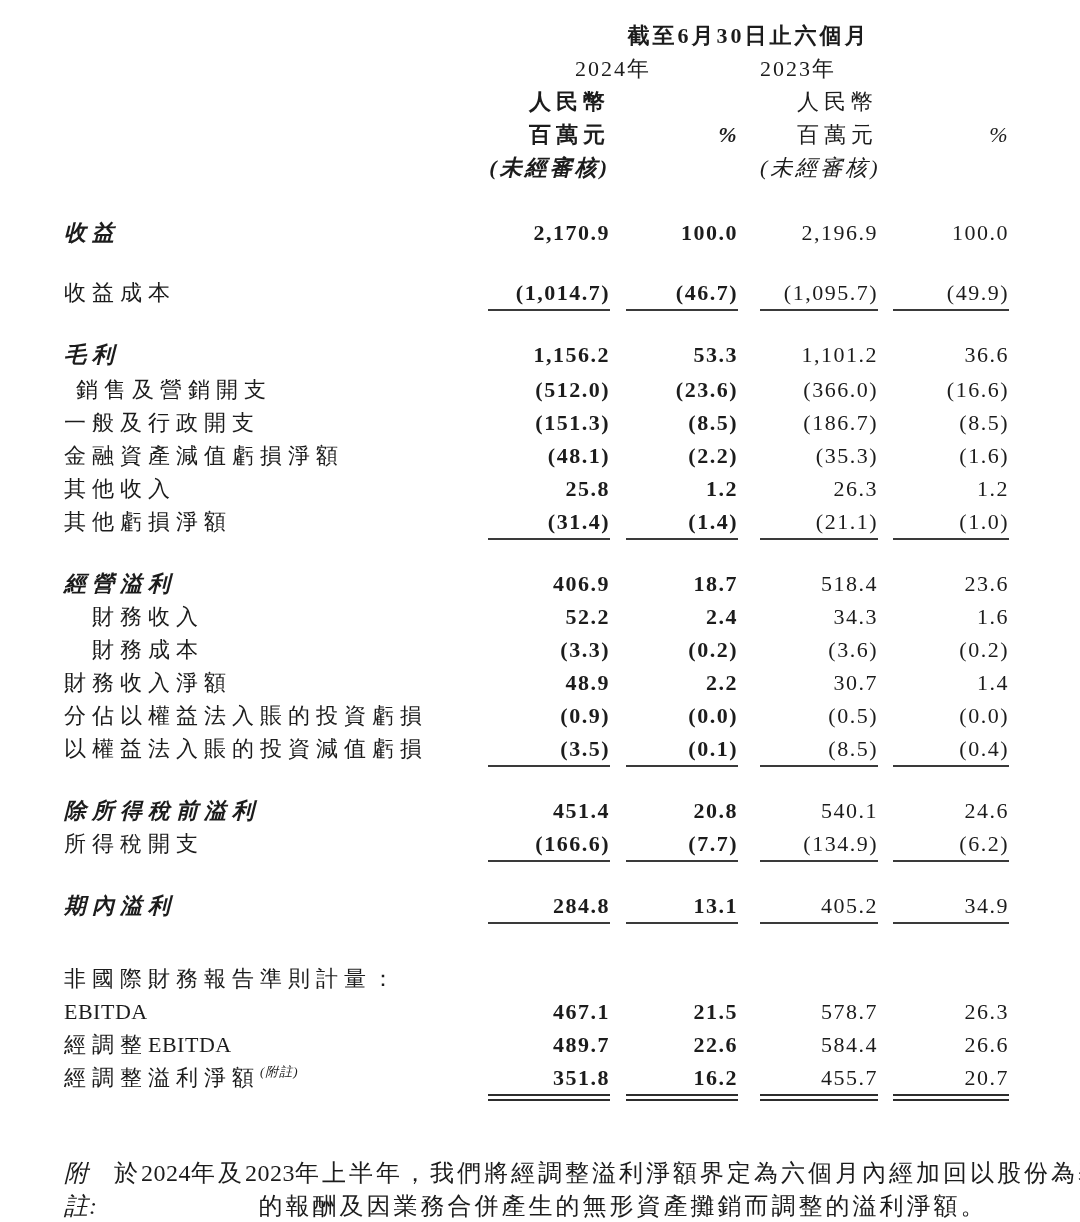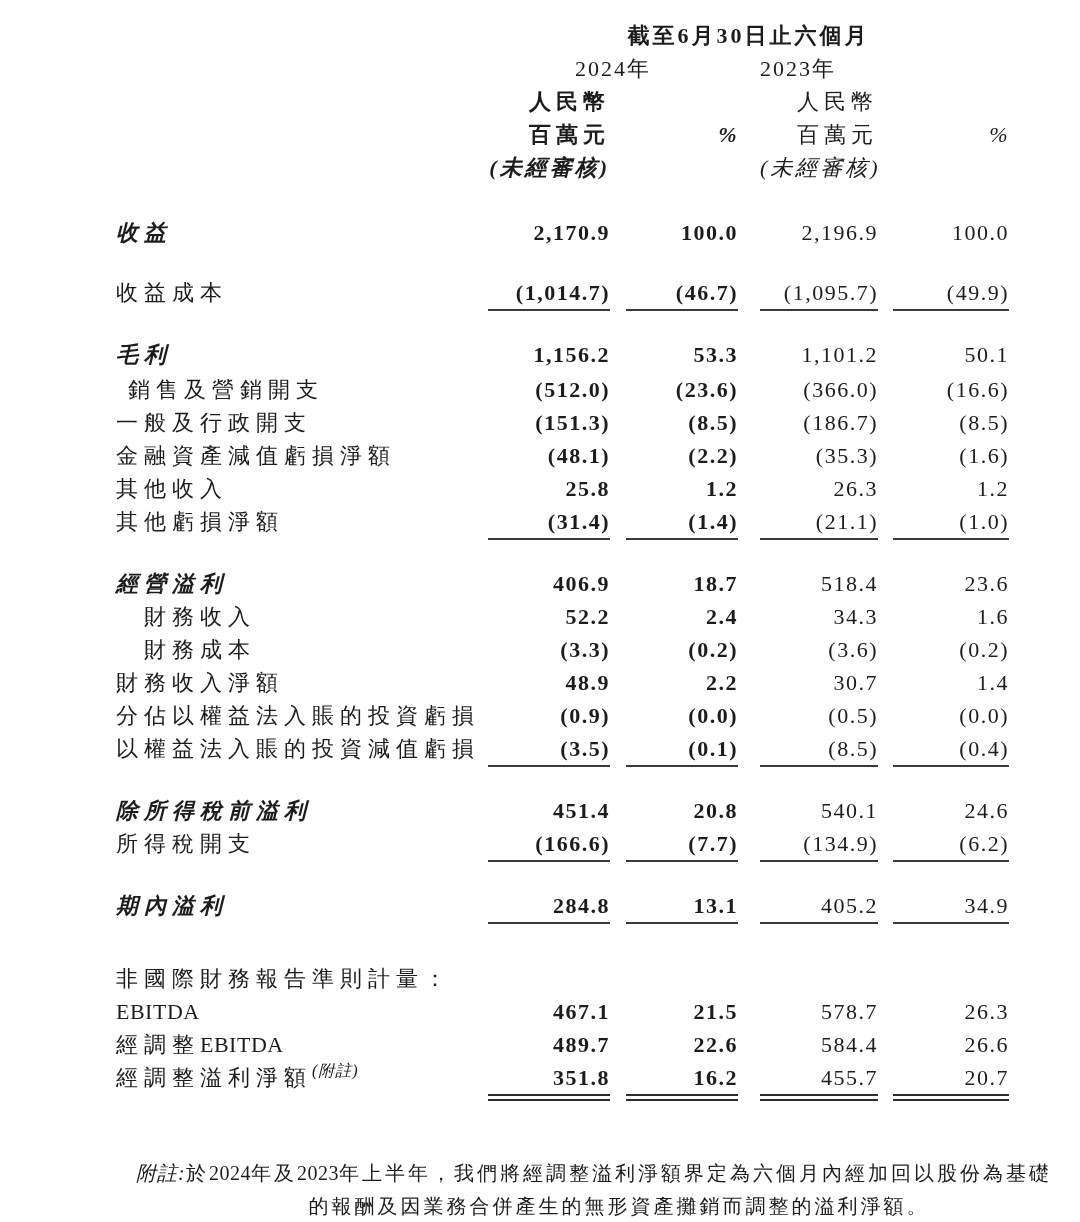--- a/index.html
+++ b/index.html
@@ -6,21 +6,21 @@
   html, body {
     margin: 0; padding: 0;
     background: #ffffff;
   }
   body {
     width: 1080px; height: 1222px;
     overflow: hidden;
     font-family: "Liberation Serif", "DejaVu Serif", serif;
     color: #1c1c1c;
   }
-  .page { padding: 19px 71px 0 116px; }
+  .page { padding: 19px 71px 0 64px; }
 
   
   .row { display: flex; align-items: flex-start; line-height: 33px; }
   .lbl { flex: 1; font-size: 22px; letter-spacing: 6px; white-space: nowrap; }
   .lbl.ind { padding-left: 28px; }
   .lbl.b { font-weight: bold; font-style: italic; }
   .cB, .cC, .cD, .cE {
     font-size: 22px; text-align: right; white-space: nowrap;
     letter-spacing: 1.5px;
   }
@@ -51,28 +51,28 @@
   .h-y2024 { width: 250px; text-align: center; font-weight: normal; letter-spacing: 2px; }
   .h-ygap  { width: 22px; }
   .h-y2023 { width: 249px; text-align: left; letter-spacing: 2px; }
   .h-cell { letter-spacing: 5px; }
   .h-bold { font-weight: bold; }
   .it { font-style: italic; }
 
   .tbody { margin-top: 32px; }
 
   sup.note {
-    font-size: 16px; font-style: italic; font-weight: normal;
+    font-size: 13px; font-style: italic; font-weight: normal;
     letter-spacing: 1px; vertical-align: 9px; line-height: 0;
   }
 
   
   .footnote {
     display: flex; margin-top: 56px;
-    font-size: 20px; line-height: 33px; letter-spacing: 3px; margin-left: 20px;
+    font-size: 24px; line-height: 33px; letter-spacing: 3px;
   }
   .fn-prefix { width: 50px; flex: none; font-style: italic; letter-spacing: 1px; }
   .fn-lines { flex: 1; }
   .fn-line { white-space: nowrap; text-align: center; }
 </style>
 </head>
 <body>
 
 <div class="page">
 
@@ -123,21 +123,21 @@
         <div class="cB">(1,014.7)</div>
         <div class="cC">(46.7)</div>
         <div class="cD">(1,095.7)</div>
         <div class="cE">(49.9)</div>
       </div>
       <div class="row g-md">
         <div class="lbl b">毛利</div>
         <div class="cB">1,156.2</div>
         <div class="cC">53.3</div>
         <div class="cD">1,101.2</div>
-        <div class="cE">50.1</div>
+        <div class="cE">36.6</div>
       </div>
       <div class="row g-xs">
         <div class="lbl">銷售及營銷開支</div>
         <div class="cB">(512.0)</div>
         <div class="cC">(23.6)</div>
         <div class="cD">(366.0)</div>
         <div class="cE">(16.6)</div>
       </div>
       <div class="row">
         <div class="lbl">一般及行政開支</div>

